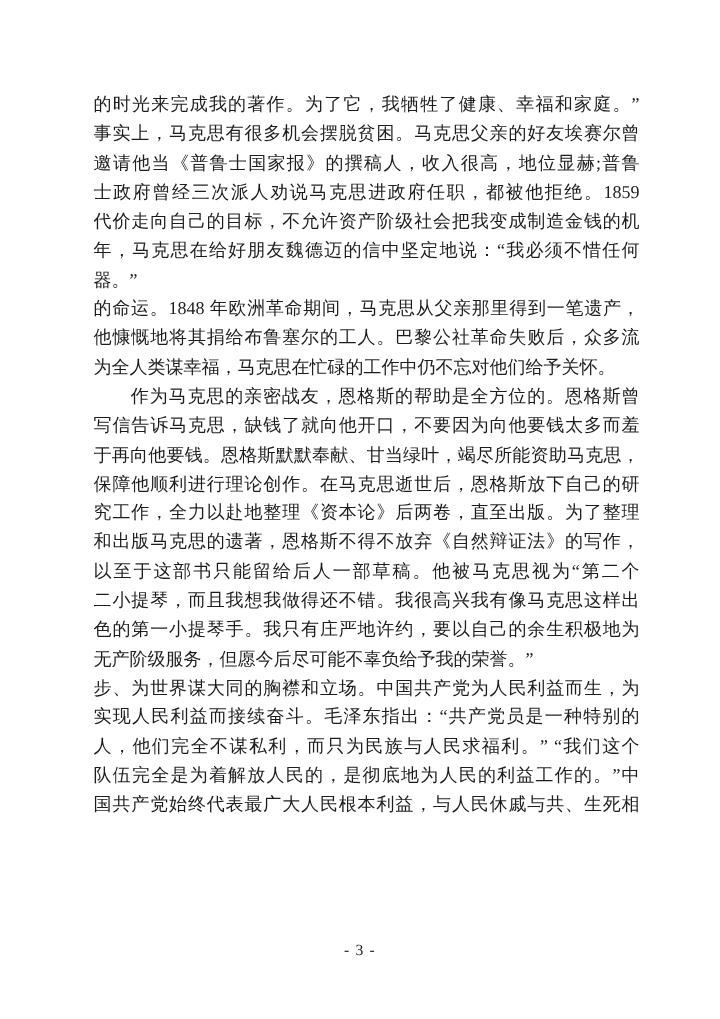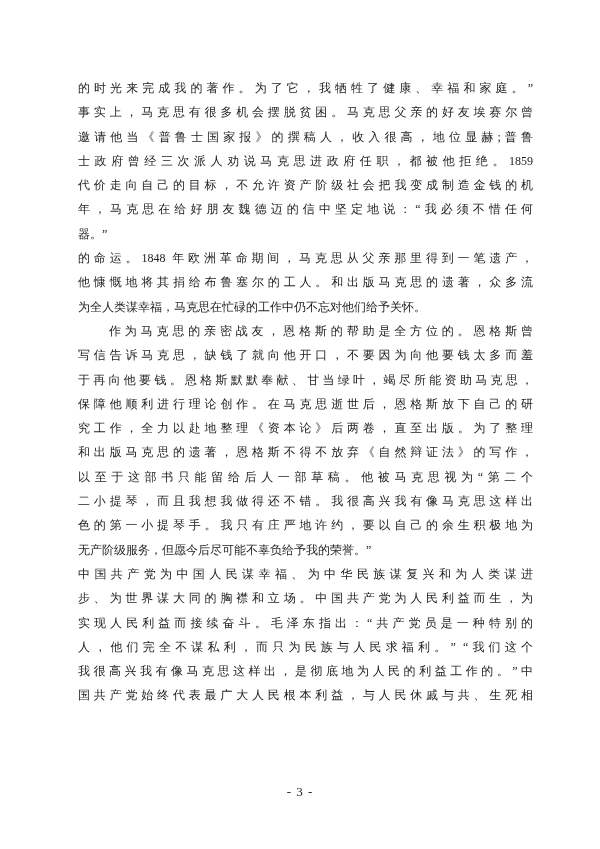--- a/index.html
+++ b/index.html
@@ -16,21 +16,21 @@
     font-family: "Liberation Serif", "DejaVu Serif", serif;
     color: #1d1d1d;
   }
   .text-block {
     position: absolute;
     left: 78px;
     top: 76px;
     width: 455px;
   }
   .line {
-    font-size: 12px;
+    font-size: 15px;
     line-height: 24.3px;
     height: 24.3px;
     overflow: hidden;
     text-align: left;
     white-space: normal;
   }
   .line.fill {
     text-align: justify;
     text-align-last: justify;
     -moz-text-align-last: justify;
@@ -56,33 +56,32 @@
 <div class="page">
   <div class="text-block" id="text-block">
       <div class="line fill">的时光来完成我的著作。为了它，我牺牲了健康、幸福和家庭。”</div>
       <div class="line fill">事实上，马克思有很多机会摆脱贫困。马克思父亲的好友埃赛尔曾</div>
       <div class="line fill">邀请他当《普鲁士国家报》的撰稿人，收入很高，地位显赫;普鲁</div>
       <div class="line fill">士政府曾经三次派人劝说马克思进政府任职，都被他拒绝。1859</div>
       <div class="line fill">代价走向自己的目标，不允许资产阶级社会把我变成制造金钱的机</div>
       <div class="line fill">年，马克思在给好朋友魏德迈的信中坚定地说：“我必须不惜任何</div>
       <div class="line">器。”</div>
       <div class="line fill">的命运。1848 年欧洲革命期间，马克思从父亲那里得到一笔遗产，</div>
-      <div class="line fill">他慷慨地将其捐给布鲁塞尔的工人。和出版马克思的遗著，众多流</div>
+      <div class="line fill">他慷慨地将其捐给布鲁塞尔的工人。巴黎公社革命失败后，众多流</div>
       <div class="line">为全人类谋幸福，马克思在忙碌的工作中仍不忘对他们给予关怀。</div>
       <div class="line fill indent">作为马克思的亲密战友，恩格斯的帮助是全方位的。恩格斯曾</div>
       <div class="line fill">写信告诉马克思，缺钱了就向他开口，不要因为向他要钱太多而羞</div>
       <div class="line fill">于再向他要钱。恩格斯默默奉献、甘当绿叶，竭尽所能资助马克思，</div>
       <div class="line fill">保障他顺利进行理论创作。在马克思逝世后，恩格斯放下自己的研</div>
       <div class="line fill">究工作，全力以赴地整理《资本论》后两卷，直至出版。为了整理</div>
       <div class="line fill">和出版马克思的遗著，恩格斯不得不放弃《自然辩证法》的写作，</div>
       <div class="line fill">以至于这部书只能留给后人一部草稿。他被马克思视为“第二个</div>
       <div class="line fill">二小提琴，而且我想我做得还不错。我很高兴我有像马克思这样出</div>
       <div class="line fill">色的第一小提琴手。我只有庄严地许约，要以自己的余生积极地为</div>
       <div class="line">无产阶级服务，但愿今后尽可能不辜负给予我的荣誉。”</div>
-      <div class="line fill">中国共产党为中国人民谋幸福、为中华民族谋复兴和为人类谋进</div>
       <div class="line fill">步、为世界谋大同的胸襟和立场。中国共产党为人民利益而生，为</div>
       <div class="line fill">实现人民利益而接续奋斗。毛泽东指出：“共产党员是一种特别的</div>
       <div class="line fill">人，他们完全不谋私利，而只为民族与人民求福利。” “我们这个</div>
-      <div class="line fill">我很高兴我有像马克思这样出，是彻底地为人民的利益工作的。”中</div>
+      <div class="line fill">队伍完全是为着解放人民的，是彻底地为人民的利益工作的。”中</div>
       <div class="line fill">国共产党始终代表最广大人民根本利益，与人民休戚与共、生死相</div>
     </div>
   <div class="footer">- 3 -</div>
 </div>
 
 </body></html>

